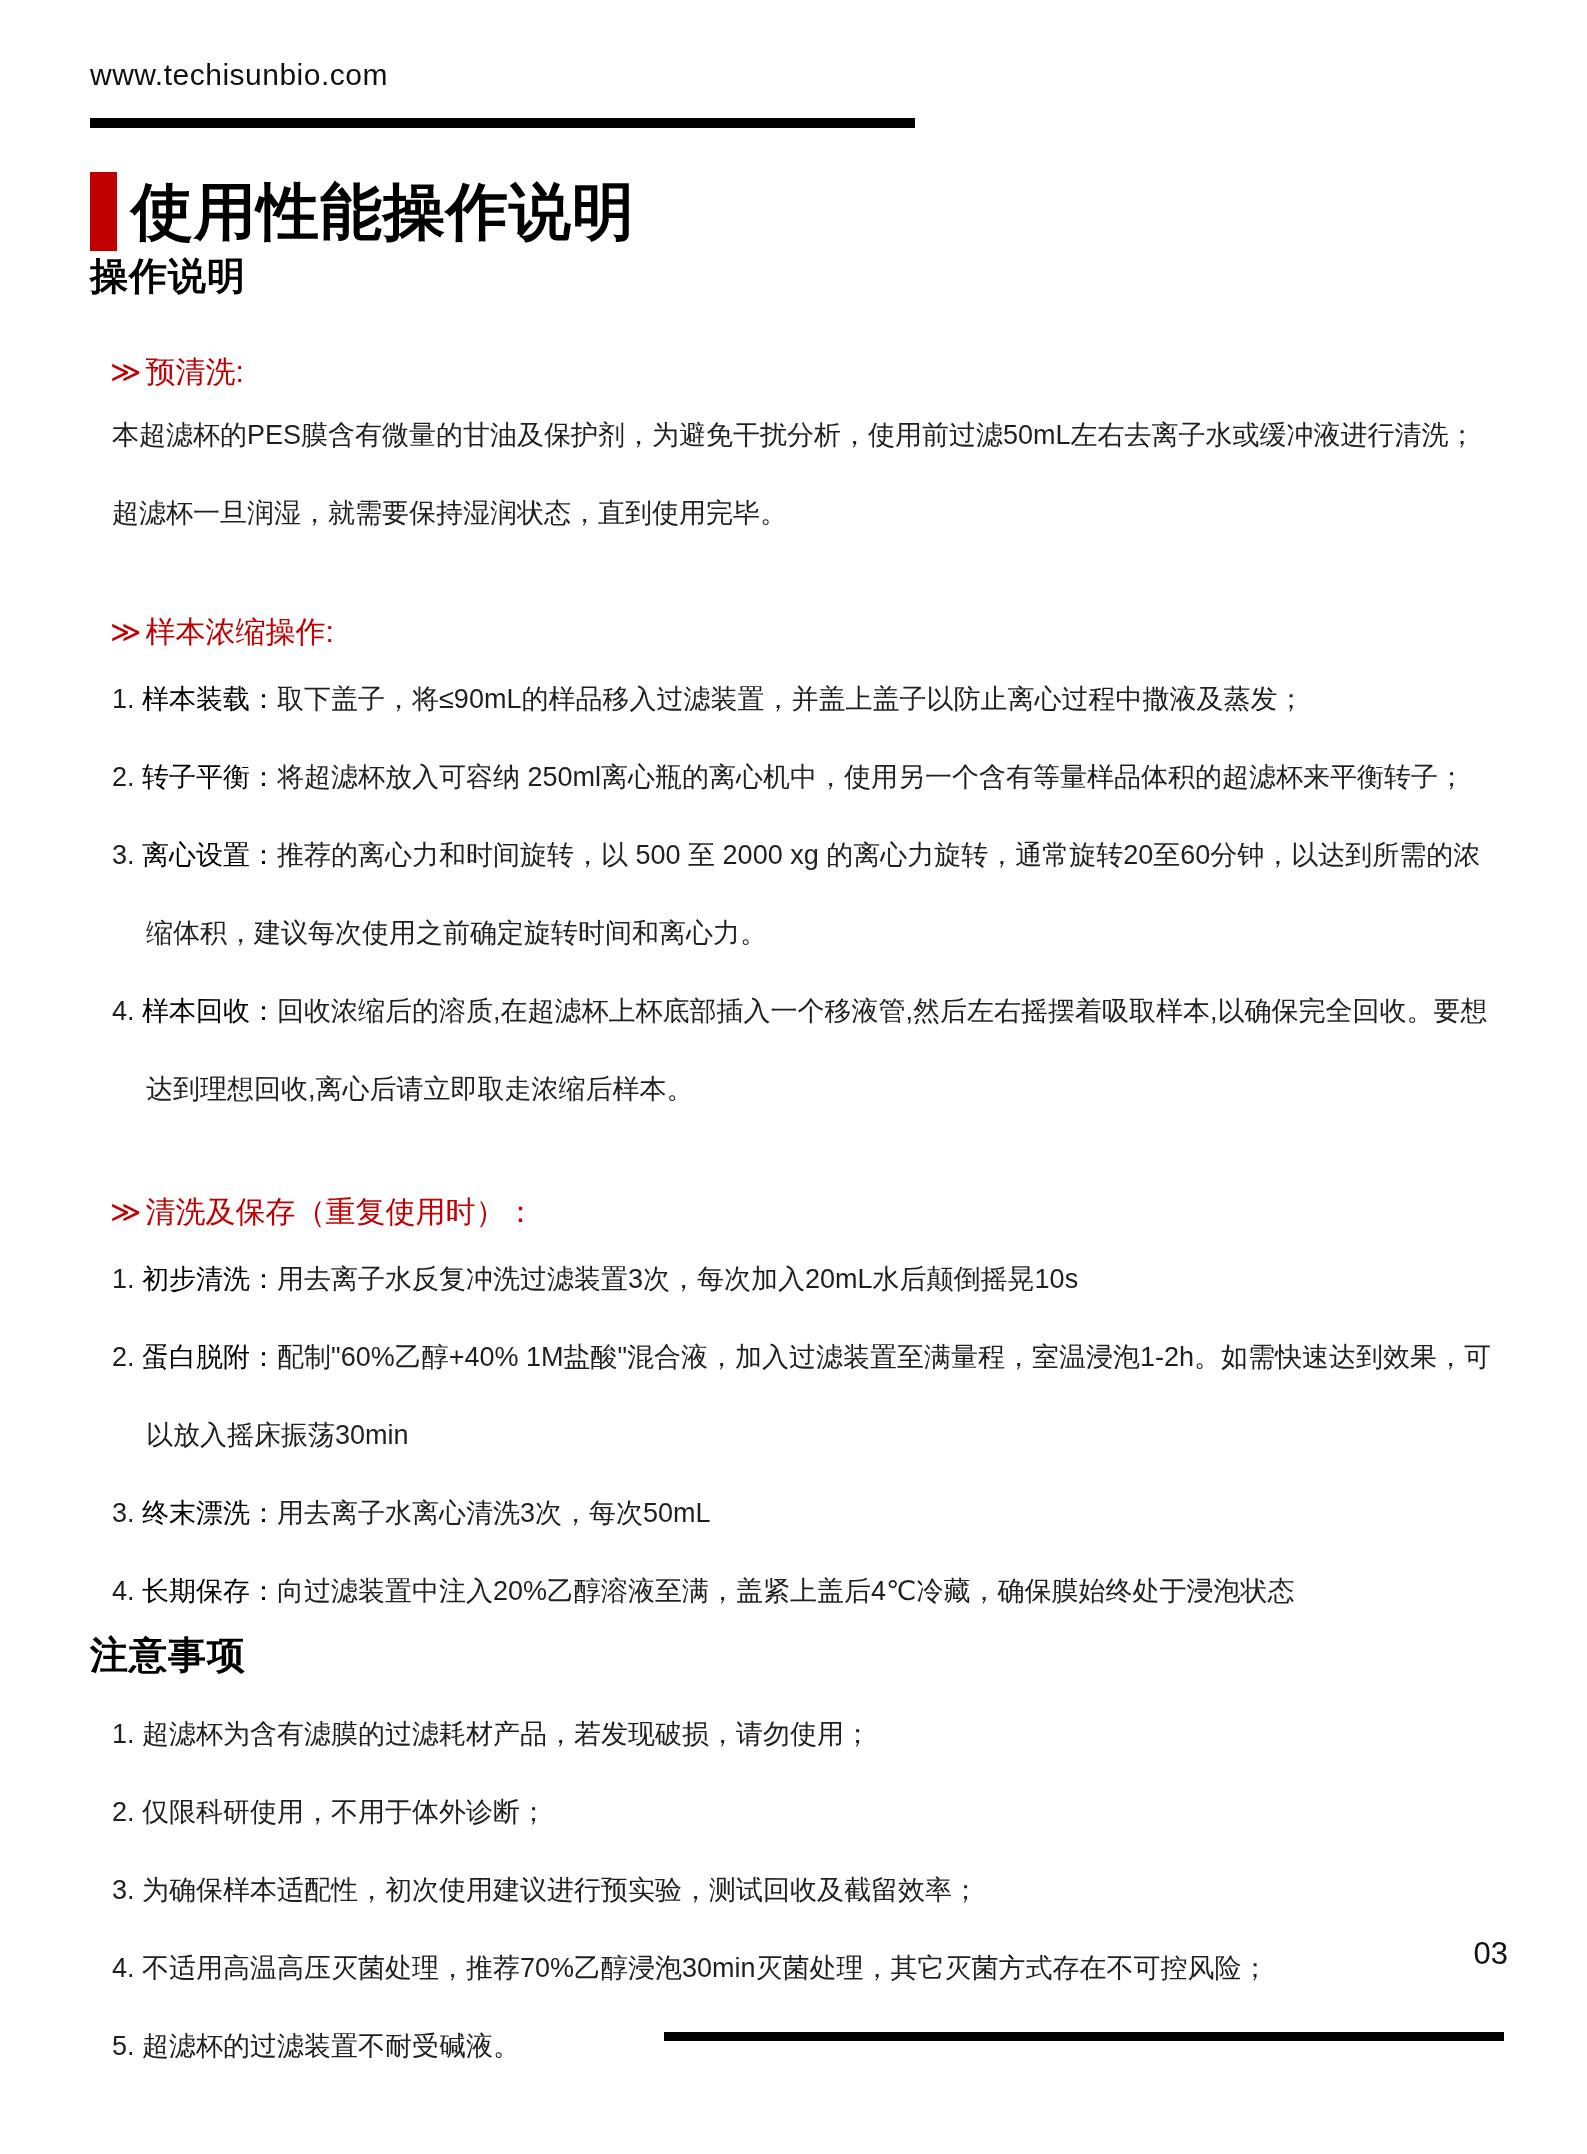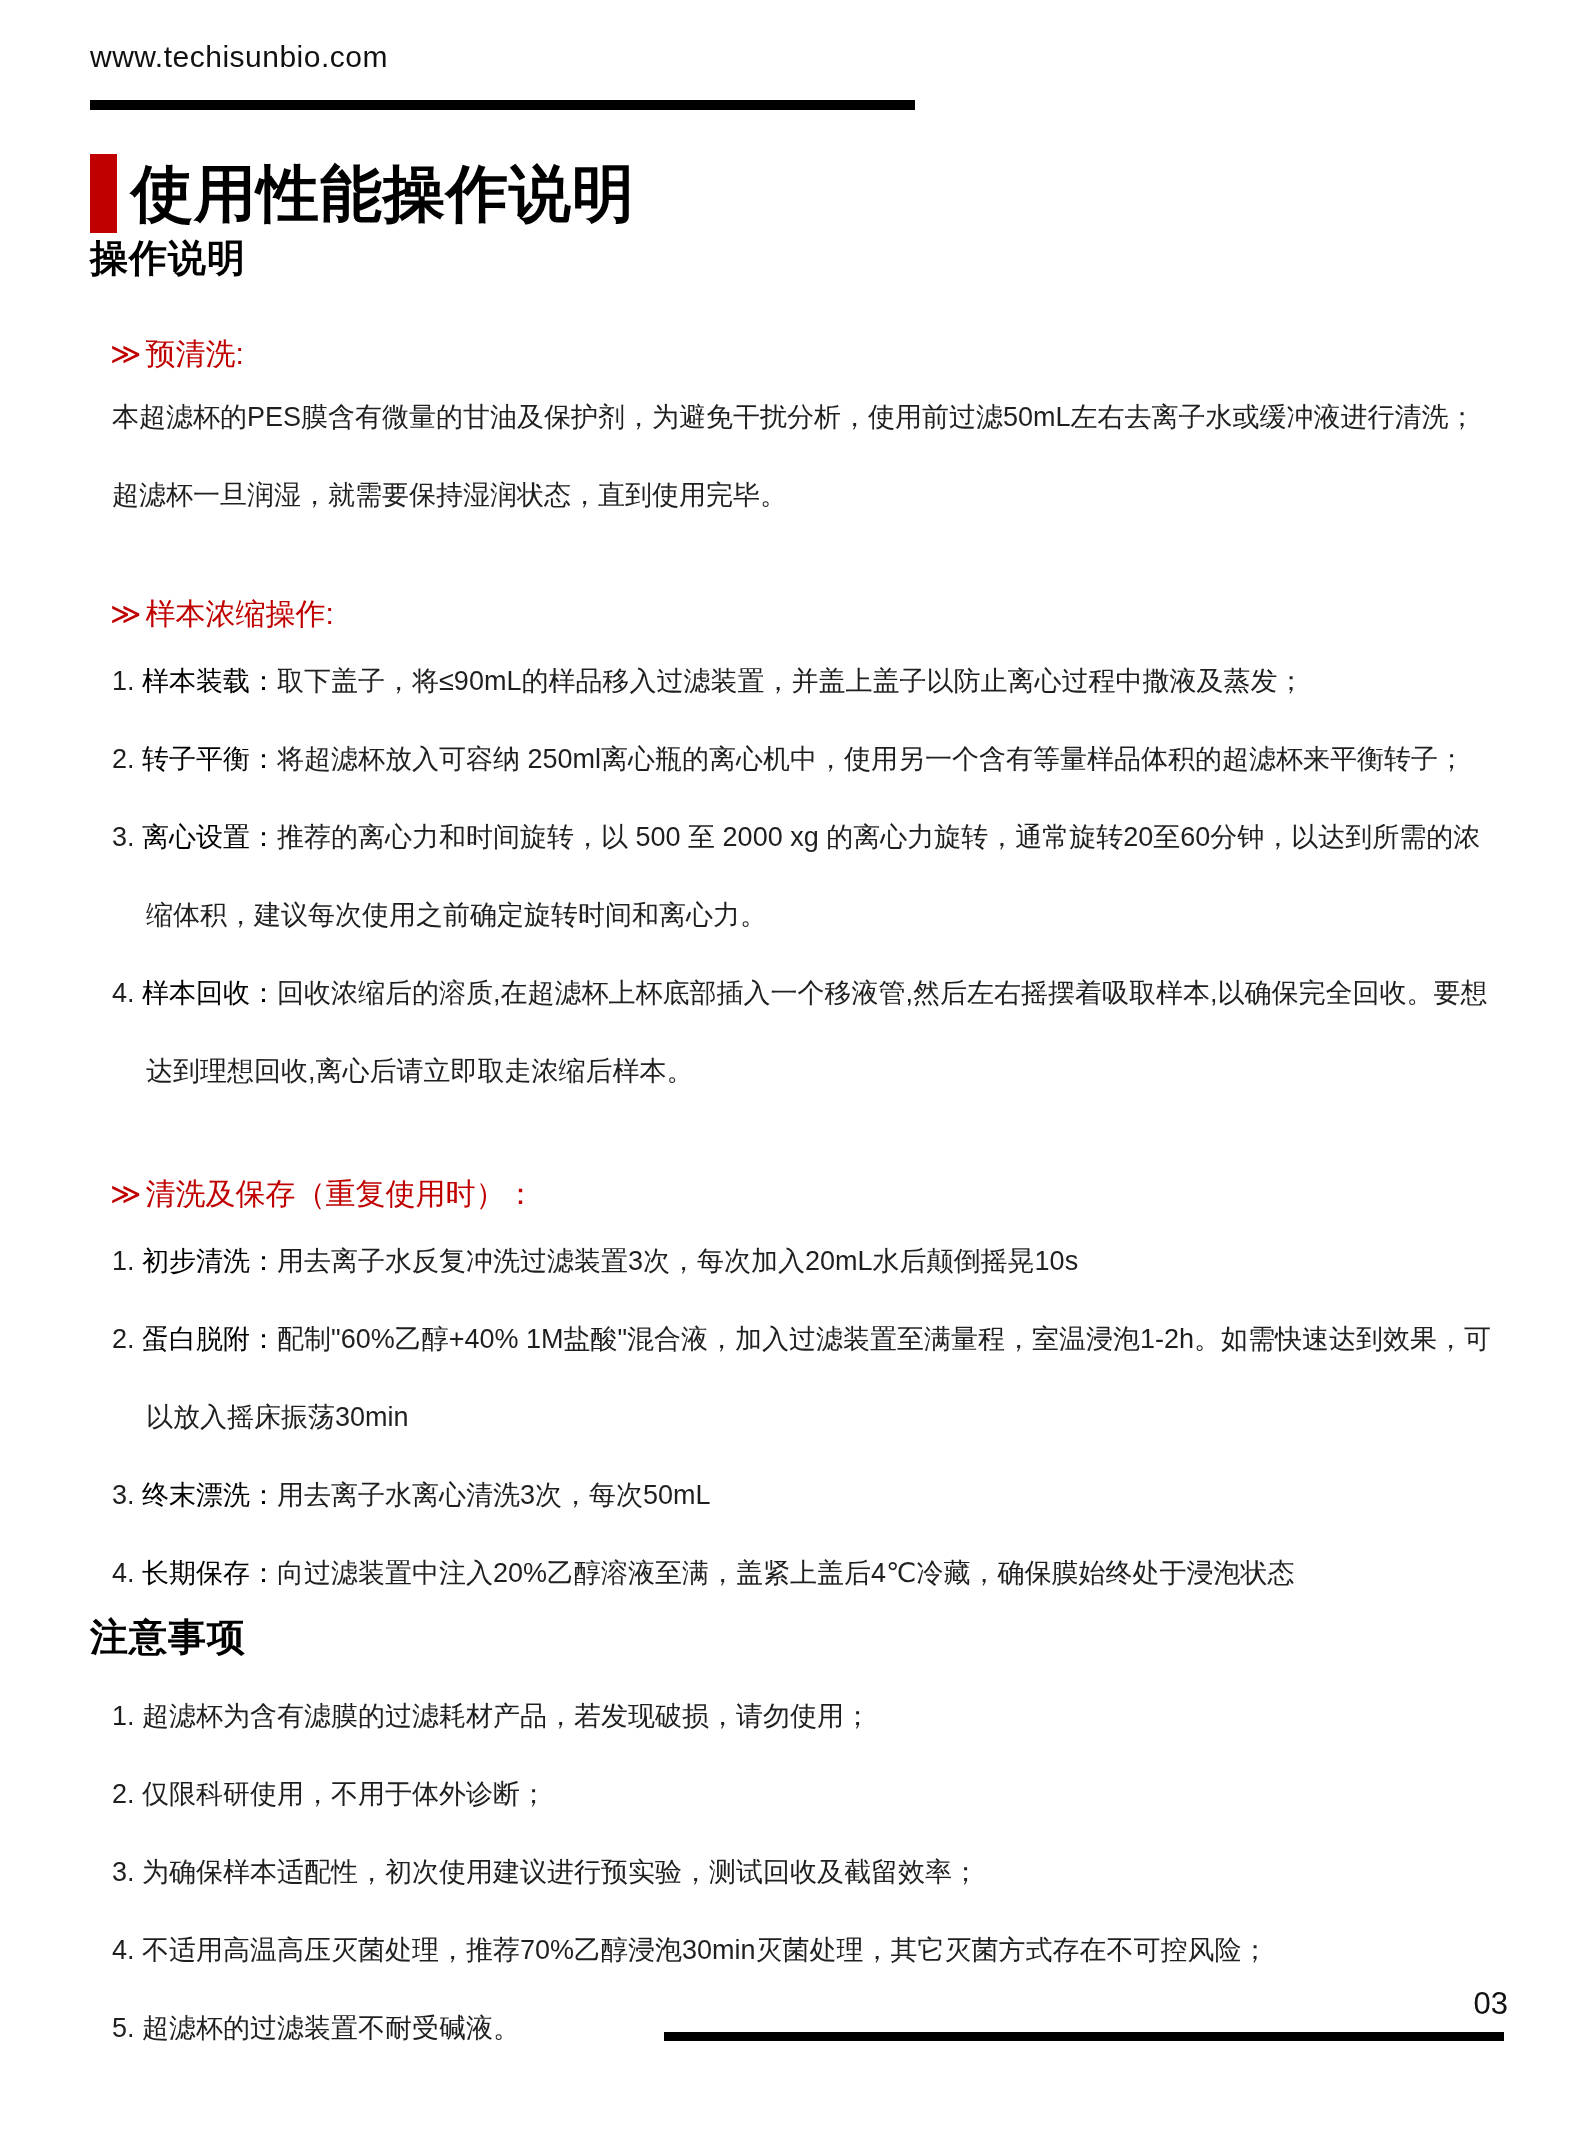--- a/index.html
+++ b/index.html
@@ -1,21 +1,21 @@
 <!DOCTYPE html>
 <html style="--accent: #c00000;"><head>
 <meta charset="utf-8">
 <style>
   html,body{margin:0;padding:0;background:#ffffff;}
   body{
     width:1587px;height:2154px;position:relative;overflow:hidden;
     font-family:"Liberation Sans","DejaVu Sans",sans-serif;
     color:#1f1f1f;
   }
-  .page{position:absolute;inset:0;padding:0 90px;box-sizing:border-box;}
+  .page{position:absolute;inset:0;padding:18px 90px;box-sizing:border-box;}
 
   
   .site-url{padding-top:40px;font-size:30px;color:#111;letter-spacing:0.5px;}
   .header-rule{margin-top:26px;width:825px;height:10px;background:#000;}
 
   
   .title-row{margin-top:44px;display:flex;align-items:stretch;}
   .title-accent{width:27px;background:var(--accent,#c00000);margin-right:14px;}
   h1.page-title{margin:0;font-size:62px;line-height:1.28;font-weight:900;color:#000;letter-spacing:1px;}
 
@@ -35,21 +35,21 @@
   .body-text{margin-left:22px;font-size:27px;line-height:78px;color:#1f1f1f;}
   .para{margin-top:6px;max-width:1390px;}
   .list{margin-top:10px;max-width:1390px;}
   .item{padding-left:34px;text-indent:-34px;}
   .item .num{display:inline;}
   .item .label{font-weight:normal;color:#000000;}
   .notes-list{margin-top:14px;}
 
   
   .footer-rule{position:absolute;left:664px;top:2032px;width:840px;height:9px;background:#000;}
-  .page-number{position:absolute;left:1458px;top:1986px;width:50px;font-size:31px;color:#111;text-align:right;}
+  .page-number{position:absolute;left:1458px;top:1936px;width:50px;font-size:31px;color:#111;text-align:right;}
 </style>
 </head>
 <body>
 
 <div class="page">
 
   <div class="site-url">www.techisunbio.com</div>
   <div class="header-rule"></div>
 
   <div class="title-row">

